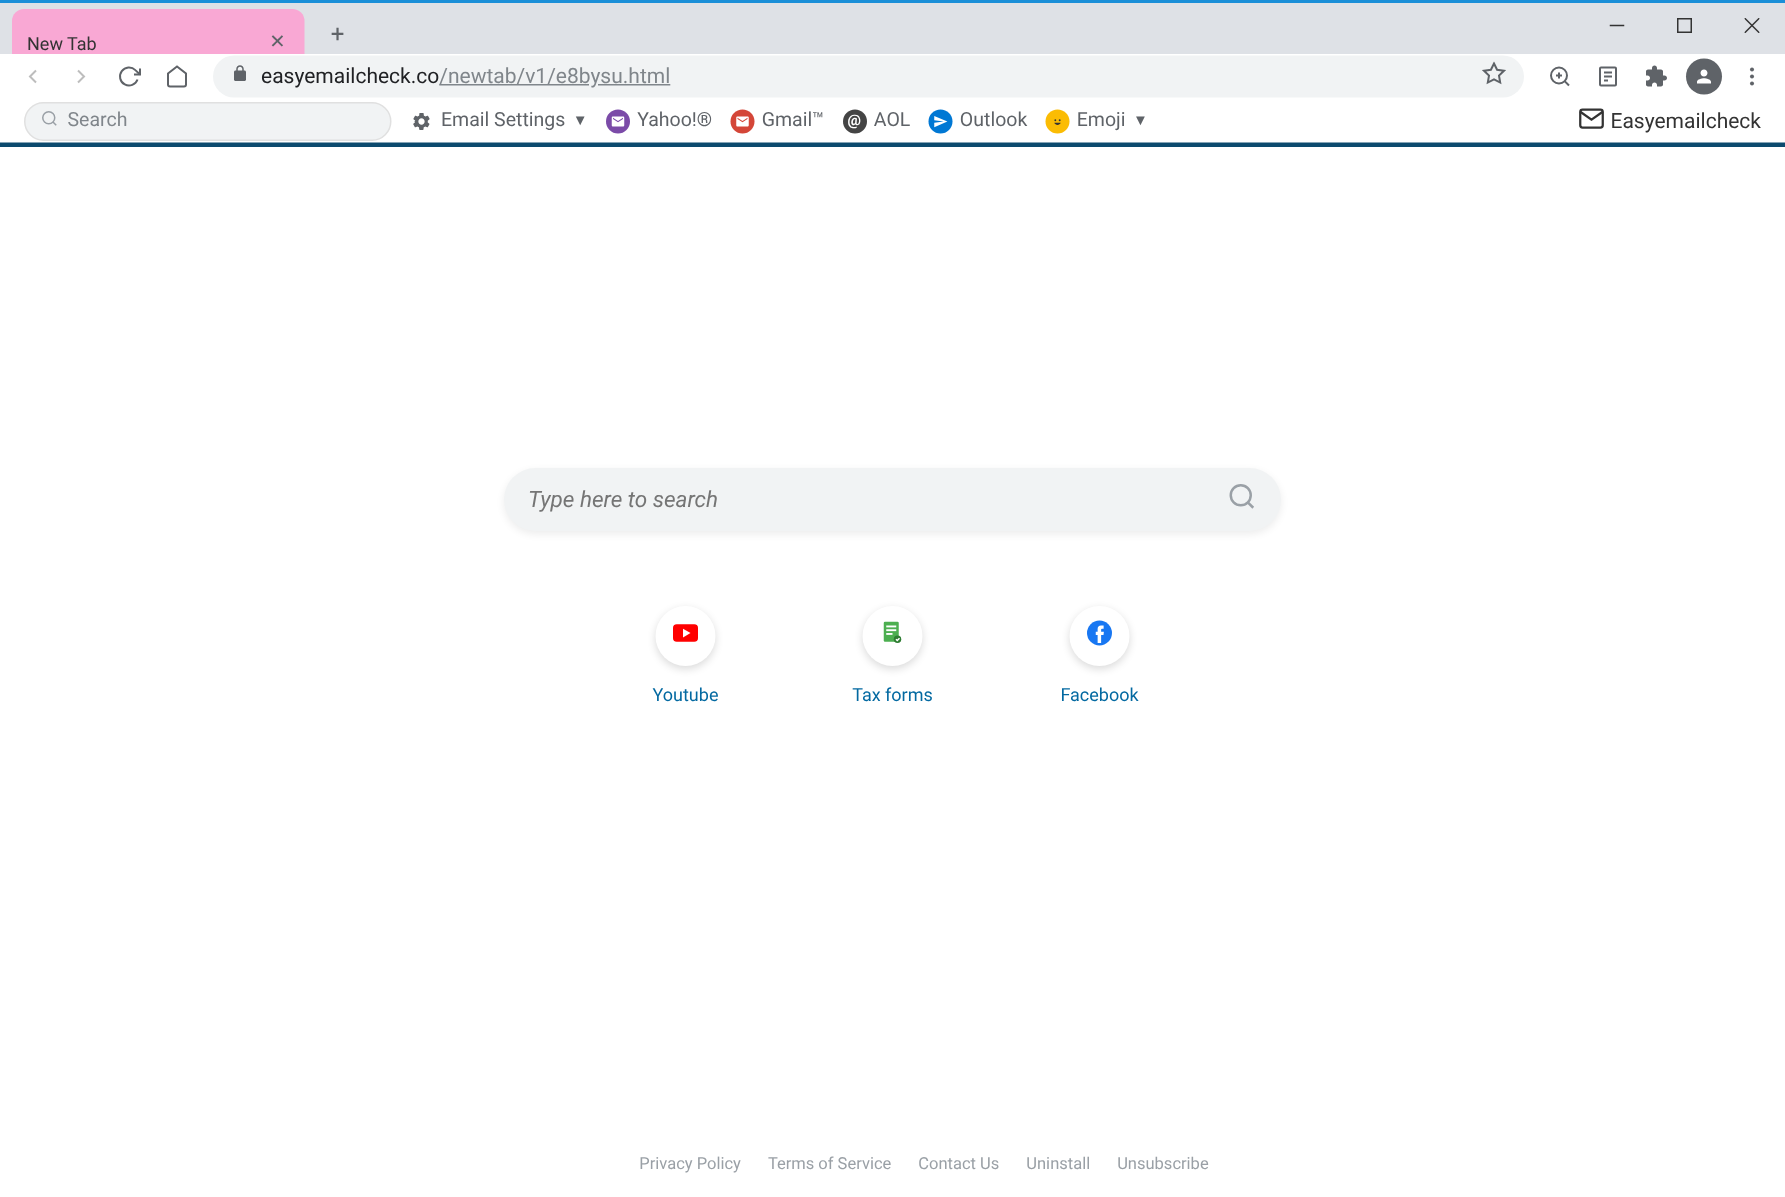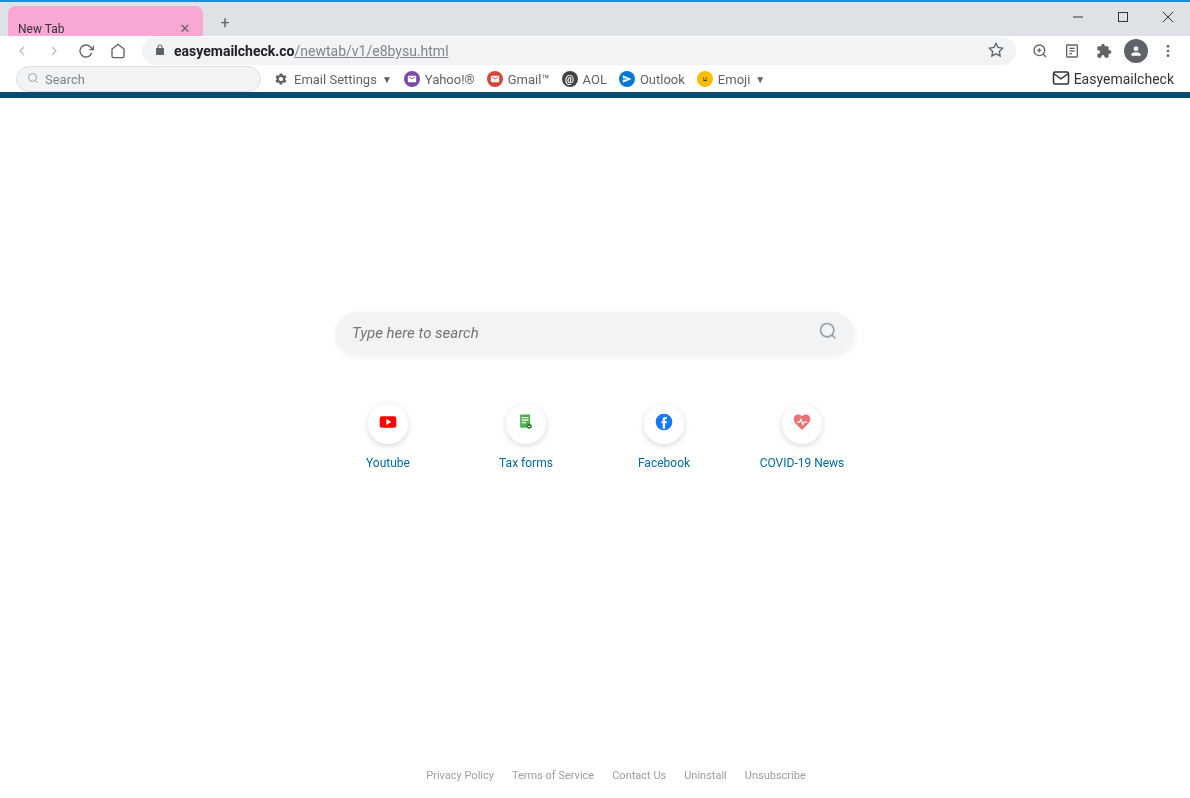--- a/index.html
+++ b/index.html
@@ -107,21 +107,21 @@
       align-items: center;
       padding: 0 12px;
       margin: 0 6px;
       font-size: 14px;
       color: #202124;
     }
     .lock-icon {
       margin-right: 8px;
       color: #5f6368;
     }
-    .url-domain { color: #202124; font-weight: bold; }
+    .url-domain { color: #202124; }
     .url-path { color: #80868b; text-decoration: underline; }
     .star-btn {
       margin-left: auto;
       color: #5f6368;
     }
     .toolbar-icon {
       width: 28px;
       height: 28px;
       display: flex;
       align-items: center;
@@ -134,21 +134,21 @@
       height: 24px;
       background: #5f6368;
       border-radius: 50%;
       display: flex;
       align-items: center;
       justify-content: center;
     }
     
     .page-toolbar {
       height: 32px;
-      border-bottom: 6px solid #0c4a6e;
+      border-bottom: 3px solid #0c4a6e;
       display: flex;
       align-items: center;
       padding: 0 16px;
       gap: 12px;
       font-size: 13px;
       color: #5f6368;
     }
     .toolbar-search {
       width: 245px;
       height: 26px;
@@ -498,31 +498,20 @@
         <span>
           <svg width="20" height="20" viewBox="0 0 24 24">
               <circle cx="12" cy="12" r="10" fill="#1877f2"></circle>
               <path d="M13.5 8.5h1.8V6h-2.1c-1.8 0-2.7 1-2.7 2.8V11H9v2.5h1.5V20h2.8v-6.5h1.9l.3-2.5h-2.2V9.2c0-.5.2-.7.7-.7z" fill="#fff"></path>
             </svg>
         </span>
       </div>
       <span class="shortcut-label">Facebook</span>
     </div>
 
-    <div class="shortcut">
-      <div class="shortcut-circle">
-        <span>
-          <svg width="20" height="20" viewBox="0 0 24 24">
-              <path d="M12 21.35l-1.45-1.32C5.4 15.36 2 12.28 2 8.5 2 5.42 4.42 3 7.5 3c1.74 0 3.41.81 4.5 2.09C13.09 3.81 14.76 3 16.5 3 19.58 3 22 5.42 22 8.5c0 3.78-3.4 6.86-8.55 11.54L12 21.35z" fill="#e57373"></path>
-              <polyline points="6,12 9,12 10.5,9 13,15 14.5,12 18,12" stroke="#fff" stroke-width="1.5" fill="none"></polyline>
-            </svg>
-        </span>
-      </div>
-      <span class="shortcut-label">COVID-19 News</span>
-    </div>
   </div>
 
   <div class="footer">
     <span class="footer-link">Privacy Policy</span>
     <span class="footer-link">Terms of Service</span>
     <span class="footer-link">Contact Us</span>
     <span class="footer-link">Uninstall</span>
     <span class="footer-link">Unsubscribe</span>
   </div>
 </div>

